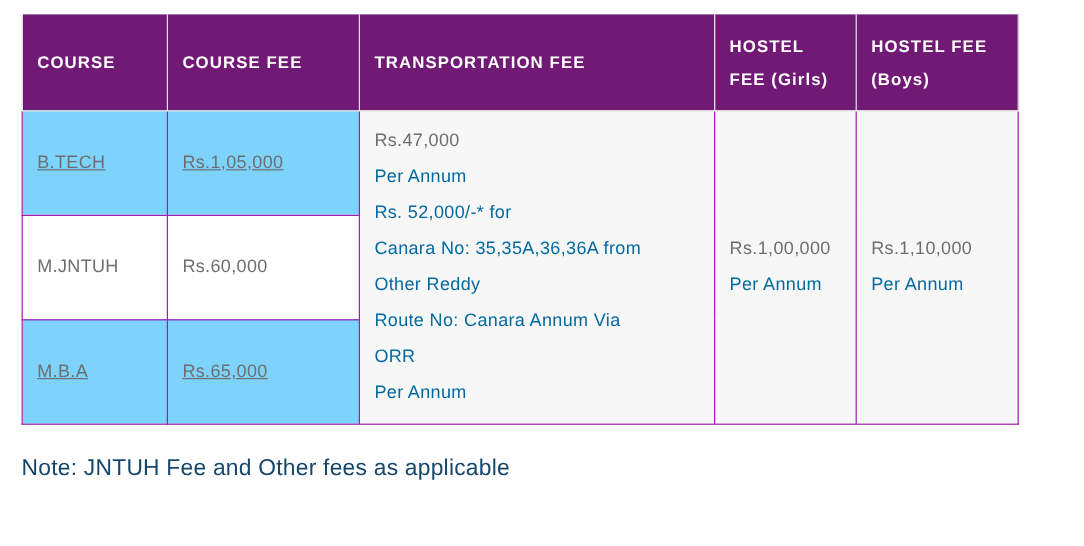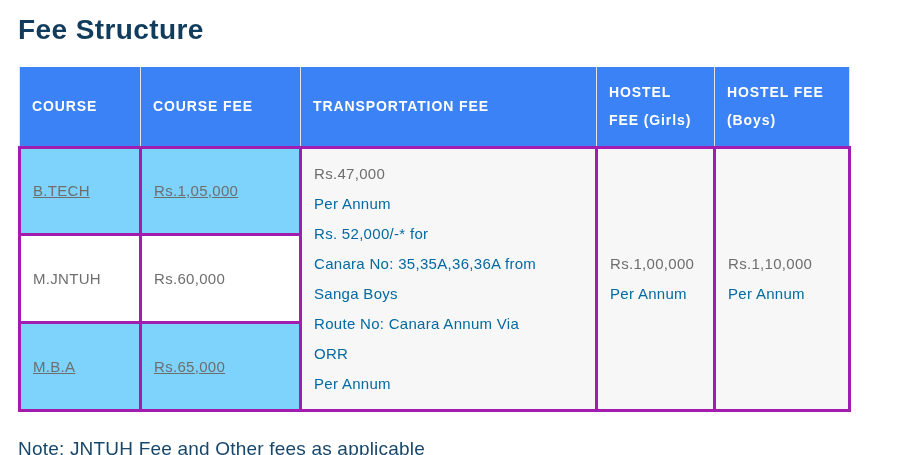--- a/index.html
+++ b/index.html
@@ -19,35 +19,35 @@
     margin: 2px 0 21px 0;
     line-height: 32px;
   }
 
   table.fee-table {
     border-collapse: collapse;
     table-layout: fixed;
     width: 830px;
   }
   .fee-table th {
-    background: #3b82f6;
+    background: #701a75;
     color: #ffffff;
     font-size: 14px;
     font-weight: 700;
     letter-spacing: 0.9px;
     text-align: left;
     vertical-align: middle;
     padding: 10px 12px;
     height: 80px;
     line-height: 28px;
     border: 1px solid #e2e2e2;
     border-top: none;
   }
   .fee-table td {
-    border: 3px solid #a21caf;
+    border: 1px solid #a21caf;
     font-size: 15px;
     letter-spacing: 0.3px;
     color: #6e6e6e;
     vertical-align: middle;
     padding: 10px 12px;
     height: 86px;
   }
   .row-gray  { background: #7dd3fc; text-decoration: underline; }
   .row-white { background: #ffffff; }
   td.merged  { background: #f7f7f7; }
@@ -62,21 +62,20 @@
     letter-spacing: 0.2px;
     margin-top: 25px;
     line-height: 24px;
   }
 </style>
 </head>
 <body>
 
 <div class="page">
 
-  <h1 class="page-title">Fee Structure</h1>
 
   <table class="fee-table">
     <colgroup>
       <col style="width:121px">
       <col style="width:160px">
       <col style="width:296px">
       <col style="width:118px">
       <col style="width:135px">
     </colgroup>
     <thead>
@@ -90,21 +89,21 @@
     </thead>
     <tbody>
       <tr>
         <td class="row-gray">B.TECH</td>
         <td class="row-gray">Rs.1,05,000</td>
         <td class="merged" rowspan="3">
           <span class="line amount">Rs.47,000</span>
           <span class="line dark">Per Annum</span>
           <span class="line dark">Rs. 52,000/-* for</span>
           <span class="line dark">Canara No: 35,35A,36,36A from</span>
-          <span class="line dark">Sanga Boys</span>
+          <span class="line dark">Other Reddy</span>
           <span class="line dark">Route No: Canara Annum Via</span>
           <span class="line dark">ORR</span>
           <span class="line dark">Per Annum</span>
         </td>
         <td class="merged" rowspan="3">
           <span class="line amount">Rs.1,00,000</span>
           <span class="line dark">Per Annum</span>
         </td>
         <td class="merged" rowspan="3">
           <span class="line amount">Rs.1,10,000</span>

